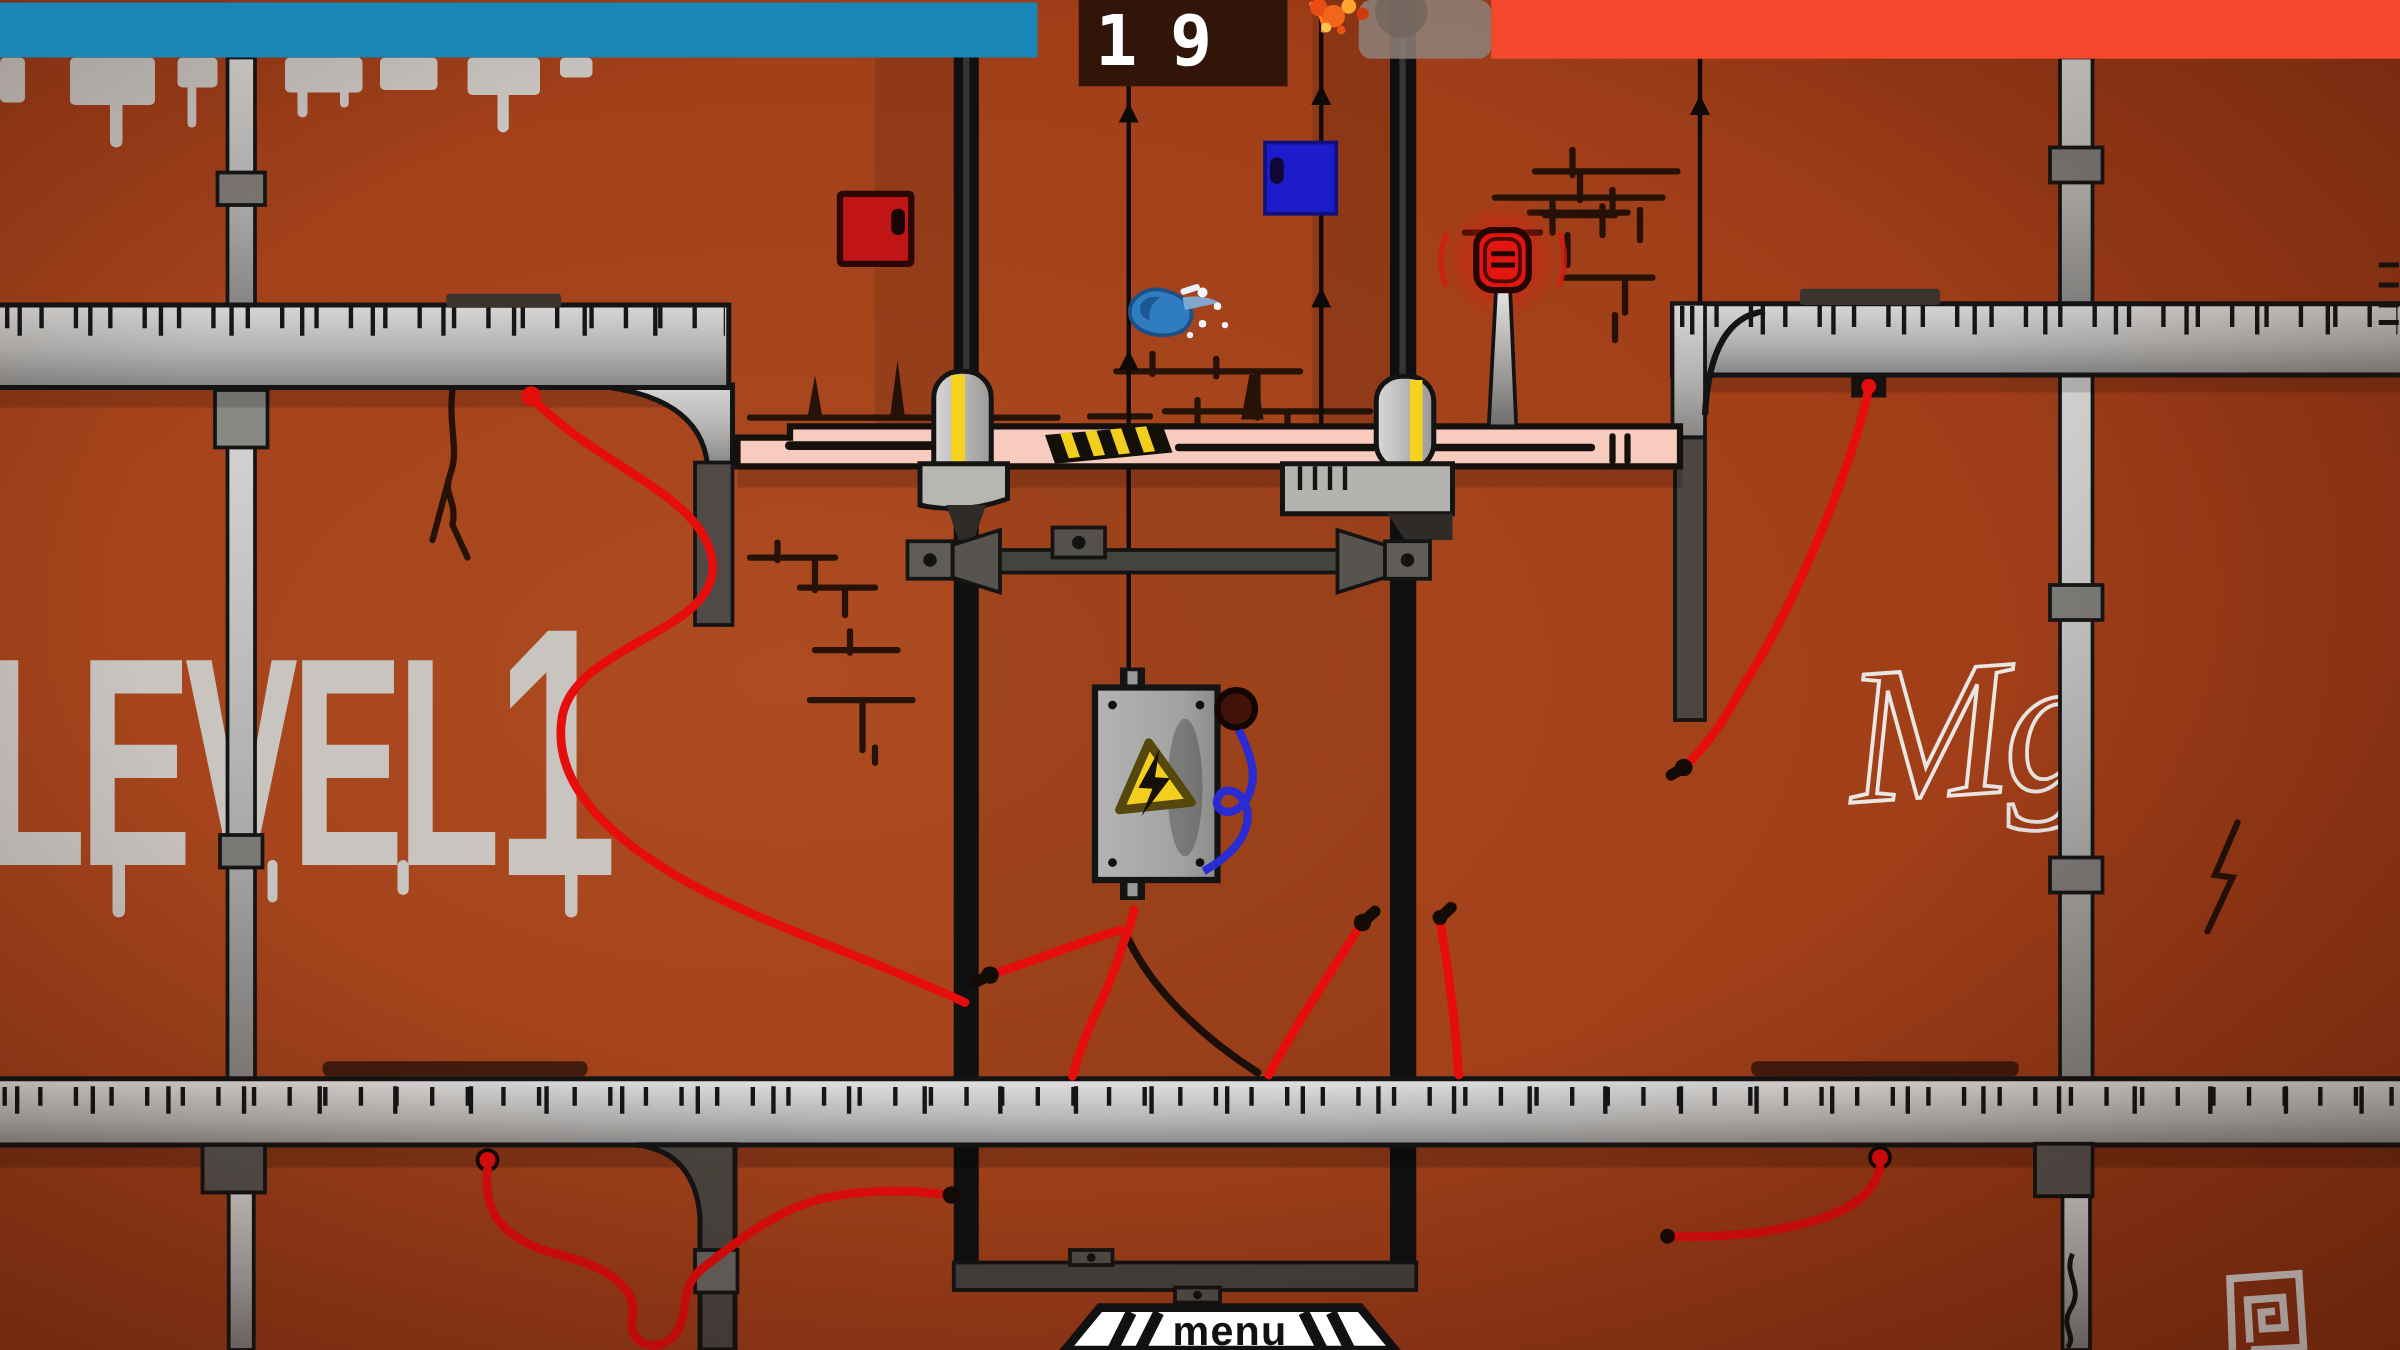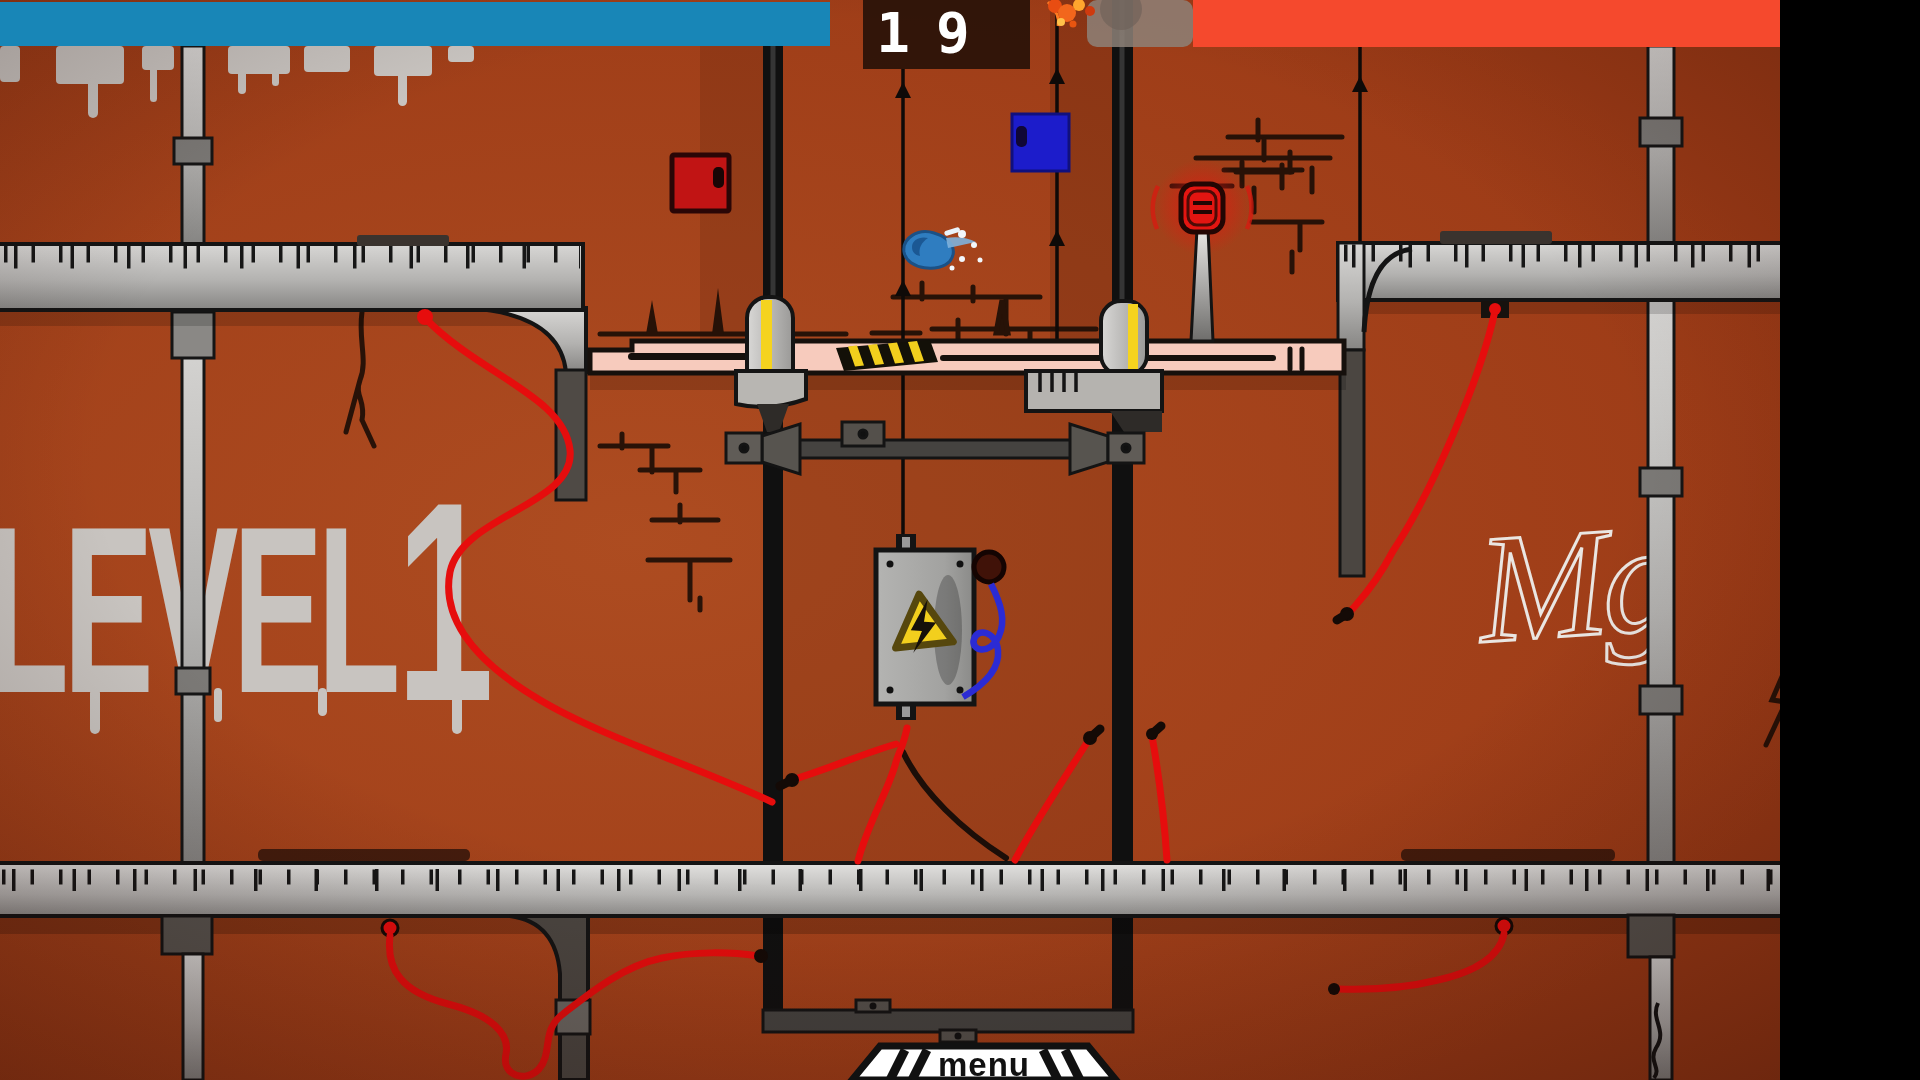--- a/index.html
+++ b/index.html
@@ -1,16 +1,16 @@
 <!DOCTYPE html>
 <html><head>
 <meta charset="utf-8">
 <style>
   html,body{margin:0;padding:0;background:#000;}
-  .stage{position:relative;width:1780px;height:1080px;overflow:hidden;background:#fdba74;font-family:"Liberation Sans",sans-serif;}
+  .stage{position:relative;width:1920px;height:1080px;overflow:hidden;background:#fdba74;font-family:"Liberation Sans",sans-serif;}
   .stage svg{display:block;width:1920px;height:1080px;}
   text{user-select:none;}
 </style>
 </head>
 <body>
 
 <div class="stage">
 <svg viewBox="0 0 1920 1080">
   <defs>
     <linearGradient id="metalV" x1="0" y1="0" x2="0" y2="1">

